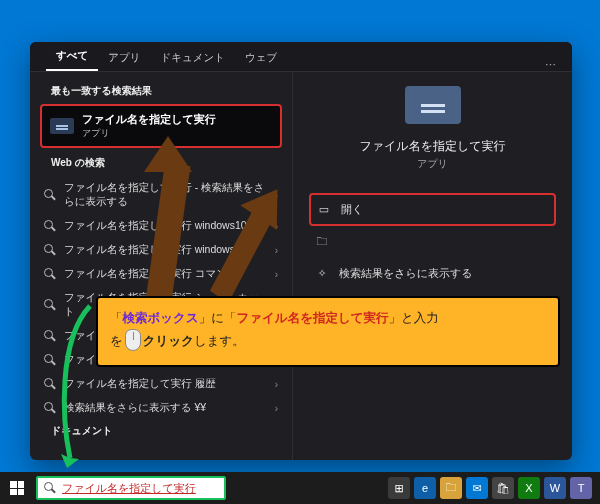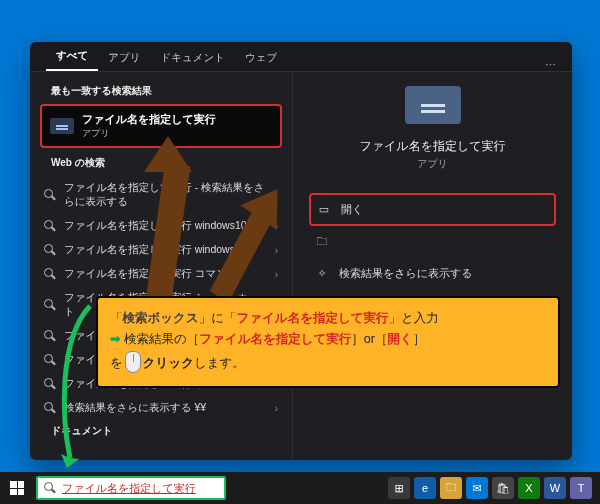--- a/index.html
+++ b/index.html
@@ -138,21 +138,21 @@
     width: 464px;
     background: #ffb427;
     border: 2px solid #000;
     border-radius: 4px;
     padding: 10px 12px 12px 12px;
     color: #222;
     font-size: 12.5px;
     line-height: 1.7;
     z-index: 30;
   }
-  .callout .blue { color: #404040; font-weight: 700; }
+  .callout .blue { color: #6d28d9; font-weight: 700; }
   .callout .red  { color: #d1261f; font-weight: 700; }
   .callout .arrow { color: #1aa05a; font-weight: 900; }
   .mouse {
     display:inline-block; width:16px; height:22px;
     background:#eee; border:1px solid #888; border-radius:8px 8px 10px 10px;
     position:relative; vertical-align:-6px; margin:0 2px;
   }
   .mouse::before { content:""; position:absolute; left:50%; top:2px; width:1px; height:8px; background:#888; }
 
   
@@ -305,24 +305,20 @@
 <svg class="green-arrow" width="60" height="180">
   <path d="M42,6 C10,40 14,120 22,158" stroke="#17c05a" stroke-width="5" fill="none"></path>
   <path d="M22,158 l-9,-4 l6,14 l12,-9 z" fill="#17c05a"></path>
 </svg>
 
 <div class="callout">
   <div>
     <span>「</span><span class="blue">検索ボックス</span><span>」に「</span><span class="red">ファイル名を指定して実行</span><span>」と入力</span>
   </div>
   <div>
-    <span class="arrow">➡</span>
-    <span>検索結果の［</span><span class="red">ファイル名を指定して実行</span><span>］or［</span><span class="red">開く</span><span>］</span>
-  </div>
-  <div>
     <span>を</span><span class="mouse"></span><b>クリック</b><span>します。</span>
   </div>
 </div>
 
 <div class="taskbar">
   <div class="start">
     <div class="winlogo">
         <span></span>
         <span></span>
         <span></span>

